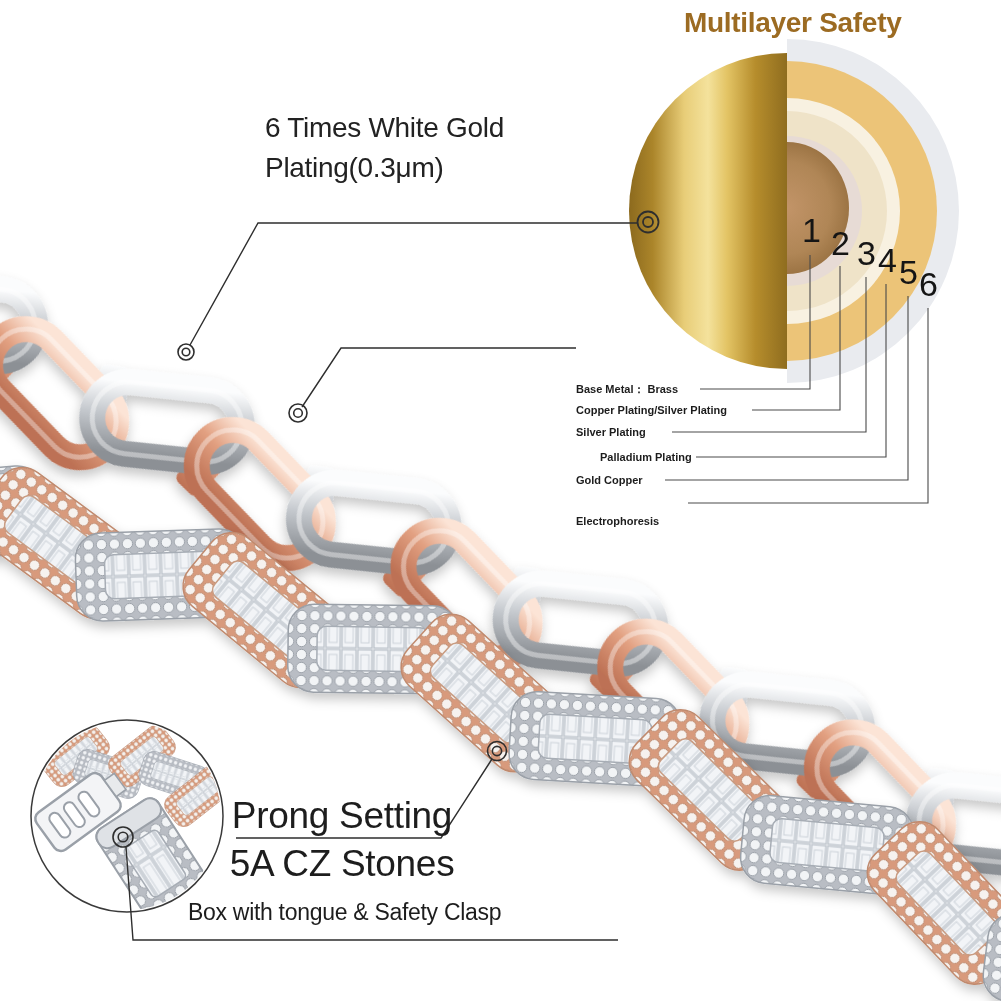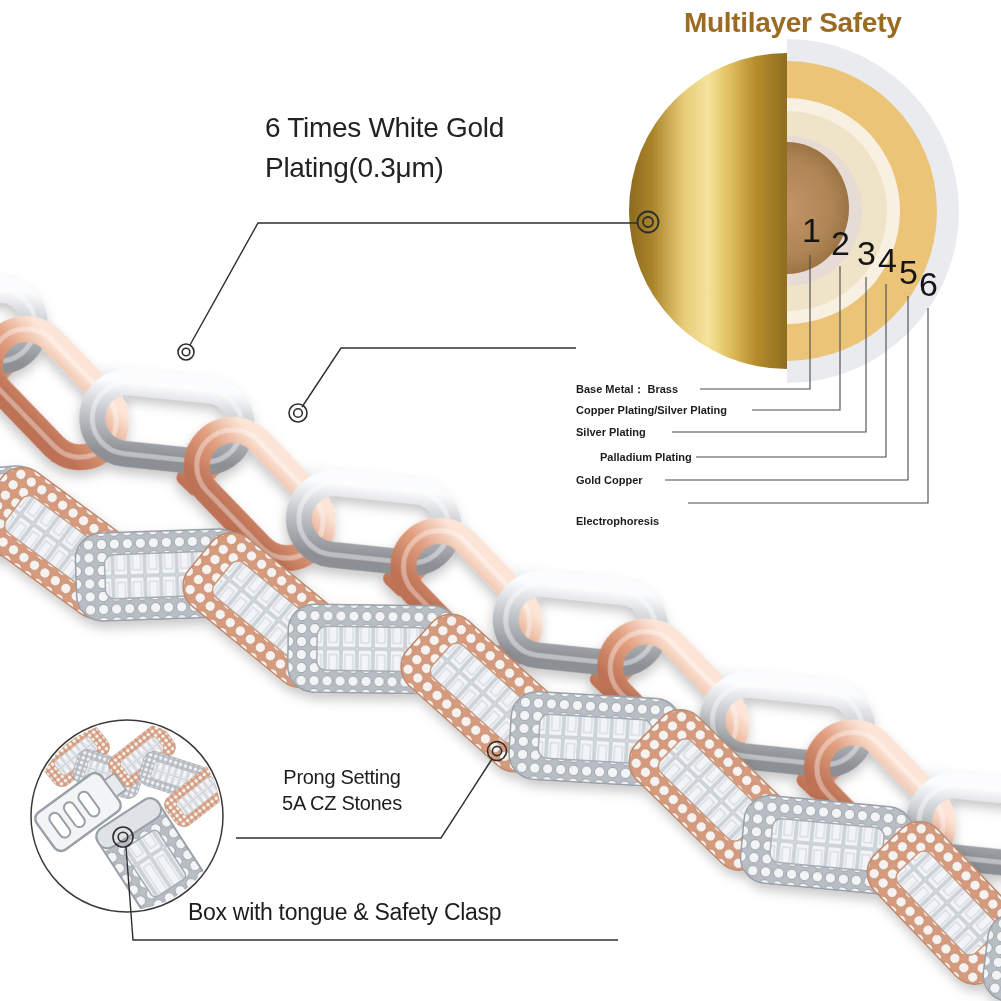--- a/index.html
+++ b/index.html
@@ -5,21 +5,21 @@
   html,body{margin:0;padding:0;background:#fff;}
   .canvas{
     position:relative;width:1001px;height:1001px;background:#ffffff;overflow:hidden;
     font-family:"Liberation Sans","DejaVu Sans",sans-serif;color:#1d1d1d;
   }
   .layer{position:absolute;left:0;top:0;}
   .lab{position:absolute;white-space:pre-line;}
   .t-title{left:684px;top:7px;font-size:28px;font-weight:700;letter-spacing:-0.3px;color:#9c6b22;white-space:nowrap;}
   .t-wg{left:265px;top:108px;width:330px;text-align:left;font-size:28px;line-height:1.42;letter-spacing:-0.3px;color:#222;}
   .t-width{left:356px;top:307px;width:200px;text-align:center;font-size:28px;font-weight:700;letter-spacing:-0.3px;}
-  .t-prong{left:228px;top:764px;width:228px;text-align:center;font-size:20px;line-height:1.3;letter-spacing:-0.3px;}
+  .t-prong{left:228px;top:792px;width:228px;text-align:center;font-size:37px;line-height:1.3;letter-spacing:-0.3px;}
   .t-box{left:188px;top:899px;font-size:23px;letter-spacing:-0.3px;white-space:nowrap;}
   .t-num{font-size:34px;font-weight:500;color:#151515;line-height:1;}
   .n1{left:802px;top:213px;} .n2{left:831px;top:226px;} .n3{left:857px;top:236px;}
   .n4{left:878px;top:243px;} .n5{left:899px;top:255px;} .n6{left:919px;top:267px;}
   .t-pl{left:576px;font-size:11px;font-weight:700;line-height:14px;color:#1c1c1c;white-space:nowrap;}
   .p1{top:382px;} .p2{top:403px;} .p3{top:425px;} .p4{top:450px;margin-left:24px;} .p5{top:473px;} .p6{top:496px;margin-top:18px;}
 </style>
 </head>
 <body>
 

